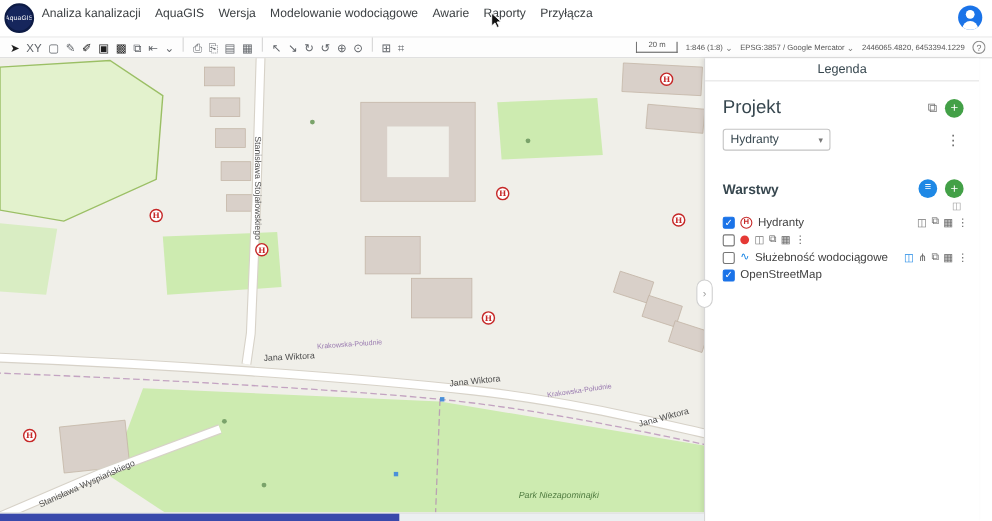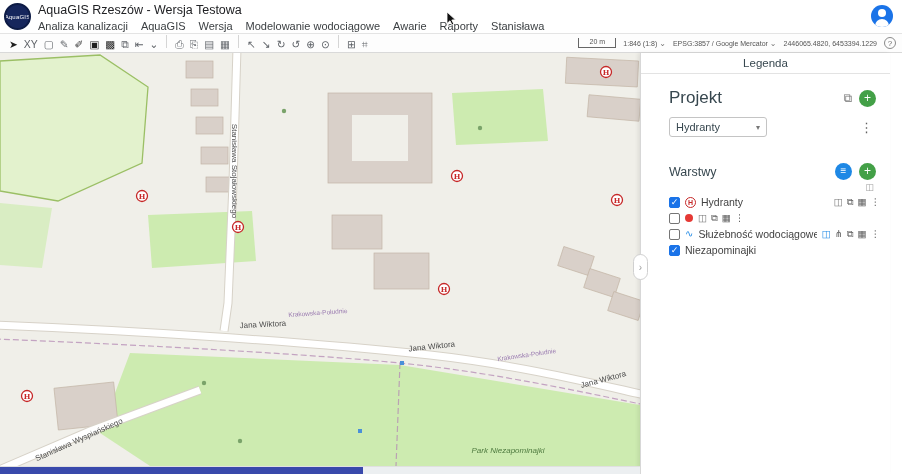--- a/index.html
+++ b/index.html
@@ -51,24 +51,24 @@
   .hscroll .thumb{position:absolute;left:0;top:0;width:363px;height:7px;background:#3949ab}
 
   
   .panel{width:250px;background:#fff;border-left:1px solid #d7d7d7;box-shadow:-2px 0 4px rgba(0,0,0,.08);
     display:flex;flex-direction:column;z-index:4}
   .tabs{display:flex;height:21px;border-bottom:1px solid #e3e3e3}
   .tab{flex:1;display:flex;align-items:center;justify-content:center;font-size:11.5px;cursor:pointer}
   .tab.active{color:#37474f}
   .tab:not(.active){color:#b6bcc0;background:#fbfbfb}
 
-  .panel-body{padding:14px 0 0 12px;position:relative}
+  .panel-body{padding:14px 0 0 0;position:relative}
   .section-head{display:flex;align-items:center;justify-content:space-between;padding:0 14px 0 16px}
   .section-head h2{font-size:17px;font-weight:400;color:#37474f}
-  .section-head h3{font-size:12.5px;font-weight:400;color:#37474f}
+  .section-head h3{font-size:12.5px;font-weight:700;color:#37474f}
   .head-actions{display:flex;align-items:center;gap:7px}
   .icon-btn{color:#757575;font-size:12px;cursor:pointer}
   .circle-btn{width:17px;height:17px;border-radius:50%;color:#fff;font-size:12px;line-height:16px;
     text-align:center;cursor:pointer;flex:none}
   .circle-btn.green{background:#43a047}
   .circle-btn.blue{background:#1e88e5;font-size:10px}
 
   .project-row{display:flex;align-items:center;justify-content:space-between;margin:9px 14px 0 16px}
   .select{width:98px;height:20px;border:1px solid #c4c4c4;border-radius:3px;font-size:11px;color:#37474f;
     display:flex;align-items:center;justify-content:space-between;padding:0 6px;cursor:pointer;background:#fff}
@@ -96,29 +96,28 @@
 </head>
 <body>
 
 <div class="app">
 
   <header class="header">
     <div class="logo">
       <span>AquaGIS</span>
     </div>
     <div class="title-block">
-      <div class="app-title">AquaGIS Rzeszów - Wersja Testowa</div>
       <nav class="menu">
           <span class="menu-item">Analiza kanalizacji</span>
           <span class="menu-item">AquaGIS</span>
           <span class="menu-item">Wersja</span>
           <span class="menu-item">Modelowanie wodociągowe</span>
           <span class="menu-item">Awarie</span>
           <span class="menu-item">Raporty</span>
-          <span class="menu-item">Stanisława</span>
+          <span class="menu-item">Przyłącza</span>
         </nav>
     </div>
     <div class="user-btn"></div>
   </header>
 
   <div class="toolbar">
     <span><span class="tool-btn dark">➤</span><span class="tool-btn">XY</span><span class="tool-btn">▢</span><span class="tool-btn">✎</span><span class="tool-btn dark">✐</span><span class="tool-btn dark">▣</span><span class="tool-btn dark">▩</span><span class="tool-btn">⧉</span><span class="tool-btn">⇤</span><span class="tool-btn">⌄</span><span class="tb-sep"></span><span class="tool-btn">⎙</span><span class="tool-btn">⎘</span><span class="tool-btn">▤</span><span class="tool-btn">▦</span><span class="tb-sep"></span><span class="tool-btn">↖</span><span class="tool-btn">↘</span><span class="tool-btn">↻</span><span class="tool-btn">↺</span><span class="tool-btn">⊕</span><span class="tool-btn">⊙</span><span class="tb-sep"></span><span class="tool-btn">⊞</span><span class="tool-btn">⌗</span></span>
     <div class="tb-right">
       <span class="scalebar">
         <span>20 m</span>
@@ -305,21 +304,21 @@
               <span class="row-icons">
                 <span style="color: rgb(30, 136, 229);">◫</span>
                 <span style="color: rgb(97, 97, 97);">⋔</span>
                 <span style="color: rgb(97, 97, 97);">⧉</span>
                 <span style="color: rgb(97, 97, 97);">▦</span>
                 <span style="color: rgb(97, 97, 97);">⋮</span>
               </span>
             </div>
             <div class="layer-row">
               <span class="checkbox checked">✓</span>
-              <span class="layer-label">Niezapominajki</span>
+              <span class="layer-label">OpenStreetMap</span>
               <span class="row-icons"></span>
             </div>
           </div>
       </div>
     </aside>
   </div>
 
   <svg class="mouse-cursor" width="12" height="14">
     <polygon points="1,0 1,11.5 4,8.8 6,13 7.8,12.1 5.8,8 9.5,7.8" fill="#111" stroke="#fff" stroke-width="0.8"></polygon>
   </svg>

